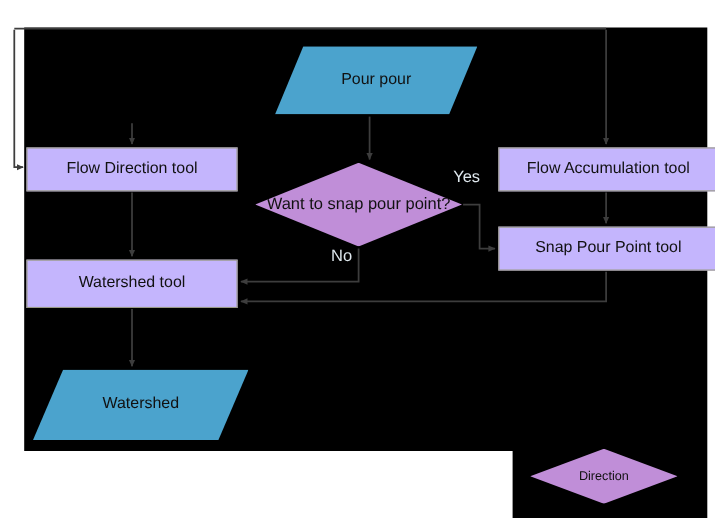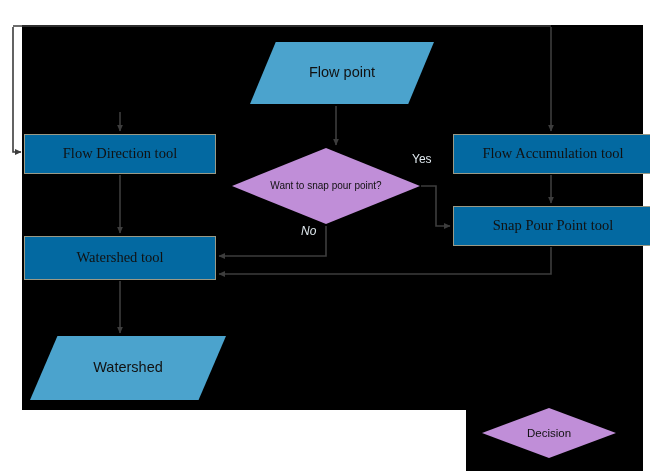--- a/index.html
+++ b/index.html
@@ -11,24 +11,24 @@
   .canvas-main{position:absolute;left:22px;top:25px;width:621px;height:385px;background:#000000;}
   .canvas-legend{position:absolute;left:466px;top:410px;width:177px;height:61px;background:#000000;}
 
   
   #wires{position:absolute;left:0;top:0;width:650px;height:471px;overflow:visible;}
 
   
   .node{position:absolute;box-sizing:border-box;display:flex;align-items:center;
         justify-content:center;text-align:center;color:#111111;line-height:1.22;}
 
-  .proc{background:#0369a1;border:1px solid #9a9a86;font-size:14.5px;font-family:Liberation Serif, serif;}
+  .proc{background:#c4b5fd;border:1px solid #9a9a86;font-size:14.5px;}
   .data-shape{background:#4ba3cd;font-size:14.5px;
         clip-path:polygon(14% 0%,100% 0%,86% 100%,0% 100%);}
-  .dec{background:#c08ed8;font-size:10px;
+  .dec{background:#c08ed8;font-size:15px;
         clip-path:polygon(50% 0%,100% 50%,50% 100%,0% 50%);}
 
   .data-shape .txt,.dec .txt,.proc .txt{display:block;width:100%;padding:0 6px;box-sizing:border-box;}
 
   
   #n-dem      {left:28px; top:32px;  width:196px;height:78px;}
   #n-dem .txt {text-align:left;padding-left:36px;}
   #n-pour     {left:250px;top:42px;  width:184px;height:62px;}
   #n-flowdir  {left:24px; top:134px; width:192px;height:40px;}
   #n-flowacc  {left:453px;top:134px; width:200px;height:40px;}
@@ -36,23 +36,23 @@
   #n-ws-tool  {left:24px; top:236px; width:192px;height:44px;}
   #n-decide   {left:232px;top:148px; width:188px;height:76px;}
   #n-watershed{left:30px; top:336px; width:196px;height:64px;}
 
   
   #lg-data    {left:506px;top:310px; width:100px;height:20px;font-size:11.5px;}
   #lg-proc    {left:506px;top:352px; width:94px; height:32px;font-size:11.5px;}
   #lg-dec     {left:482px;top:408px; width:134px;height:50px;font-size:11.5px;}
 
   
-  .elabel{position:absolute;font-size:12px;color:#dfe8ee;letter-spacing:0;}
+  .elabel{position:absolute;font-size:15px;color:#dfe8ee;letter-spacing:0;}
   #lbl-yes{left:412px;top:152px;}
-  #lbl-no {left:301px;top:224px;font-style:italic;}
+  #lbl-no {left:301px;top:224px;}
 </style>
 </head>
 <body>
 
 <div id="stage">
 
   <div class="canvas-main"></div>
   <div class="canvas-legend"></div>
 
   <svg id="wires" viewBox="0 0 650 471" xmlns="http://www.w3.org/2000/svg">
@@ -82,21 +82,21 @@
       <path d="M120,175 L120,233"></path>
 
       <path d="M120,281 L120,333"></path>
     </g>
 
     <path d="M13,26 L551,26" fill="none" stroke="#3d3d3d" stroke-width="1.6"></path>
   </svg>
 
 
   <div class="node data-shape" id="n-pour">
-    <span class="txt">Flow point</span>
+    <span class="txt">Pour pour</span>
   </div>
 
   <div class="node proc" id="n-flowdir">
     <span class="txt">Flow Direction tool</span>
   </div>
 
   <div class="node proc" id="n-flowacc">
     <span class="txt">Flow Accumulation tool</span>
   </div>
 
@@ -113,16 +113,16 @@
   </div>
 
   <div class="node proc" id="n-ws-tool">
     <span class="txt">Watershed tool</span>
   </div>
 
   <span class="elabel" id="lbl-yes">Yes</span>
   <span class="elabel" id="lbl-no">No</span>
 
   <div class="node dec" id="lg-dec">
-    <span class="txt">Decision</span>
+    <span class="txt">Direction</span>
   </div>
 
 </div>
 
 </body></html>

